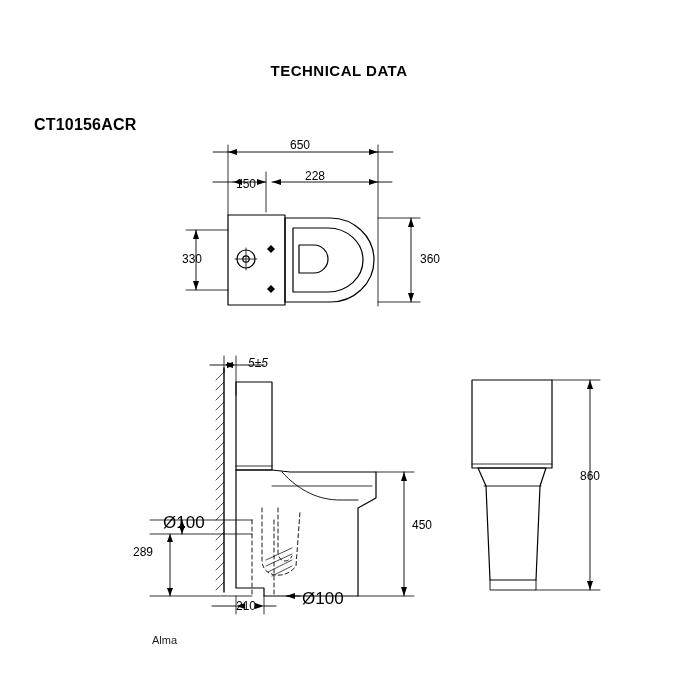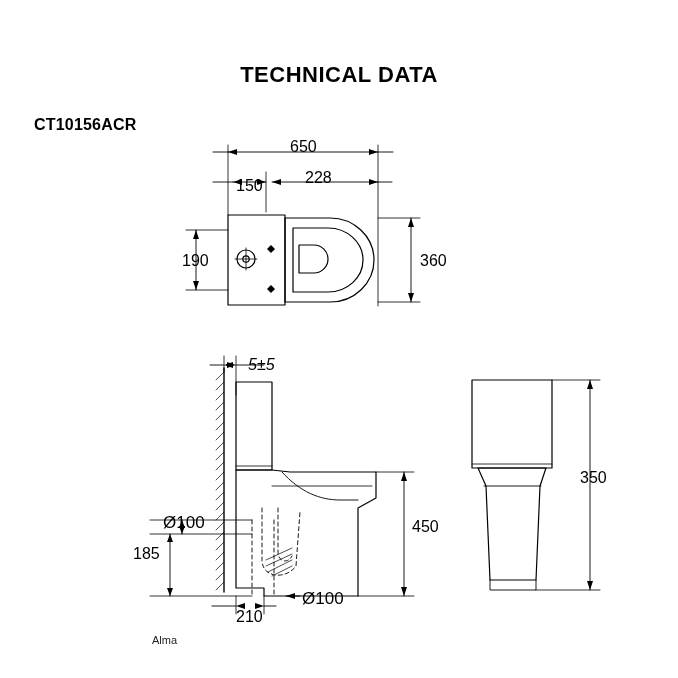--- a/index.html
+++ b/index.html
@@ -18,21 +18,21 @@
   #sheet {
     position: absolute;
     inset: 0;
   }
   .title {
     position: absolute;
     top: 62px;
     left: 0;
     width: 678px;
     text-align: center;
-    font-size: 22px;
+    font-size: 15px;
     font-weight: bold;
     letter-spacing: 0.5px;
   }
   .model {
     position: absolute;
     top: 116px;
     left: 34px;
     font-size: 16px;
     font-weight: bold;
     letter-spacing: 0.2px;
@@ -46,21 +46,21 @@
   }
   svg.draw {
     position: absolute;
     top: 0;
     left: 0;
     width: 678px;
     height: 678px;
   }
   .dim-label {
     position: absolute;
-    font-size: 16px;
+    font-size: 12px;
     color: #000;
     white-space: nowrap;
   }
   .dim-label.small {
     font-size: 17px;
   }
 </style>
 </head>
 <body>
 
@@ -252,26 +252,26 @@
         <line x1="590" y1="380" x2="590" y2="590"></line>
         <path d="M590 380 l-3 9 h6 z" fill="#000" stroke="none"></path>
         <path d="M590 590 l-3 -9 h6 z" fill="#000" stroke="none"></path>
       </g>
     </g>
   </svg>
 
   <div class="dim-label" style="top:138px; left:290px;">650</div>
   <div class="dim-label" style="top:169px; left:236px;margin-top:8px;">150</div>
   <div class="dim-label" style="top:169px; left:305px;">228</div>
-  <div class="dim-label" style="top:252px; left:182px;">190</div>
+  <div class="dim-label" style="top:252px; left:182px;">330</div>
   <div class="dim-label" style="top:252px; left:420px;">360</div>
 
   <div class="dim-label" style="top:356px; left:248px;font-style:italic;">5±5</div>
   <div class="dim-label small" style="top:513px; left:163px;">Ø100</div>
-  <div class="dim-label" style="top:545px; left:133px;">185</div>
+  <div class="dim-label" style="top:545px; left:133px;">289</div>
   <div class="dim-label small" style="top:589px; left:302px;">Ø100</div>
-  <div class="dim-label" style="top:599px; left:236px;margin-top:9px;">210</div>
+  <div class="dim-label" style="top:599px; left:236px;">210</div>
   <div class="dim-label" style="top:518px; left:412px;">450</div>
 
-  <div class="dim-label" style="top:469px; left:580px;">350</div>
+  <div class="dim-label" style="top:469px; left:580px;">860</div>
 
   <div class="brand">Alma</div>
 </div>
 
 </body></html>

